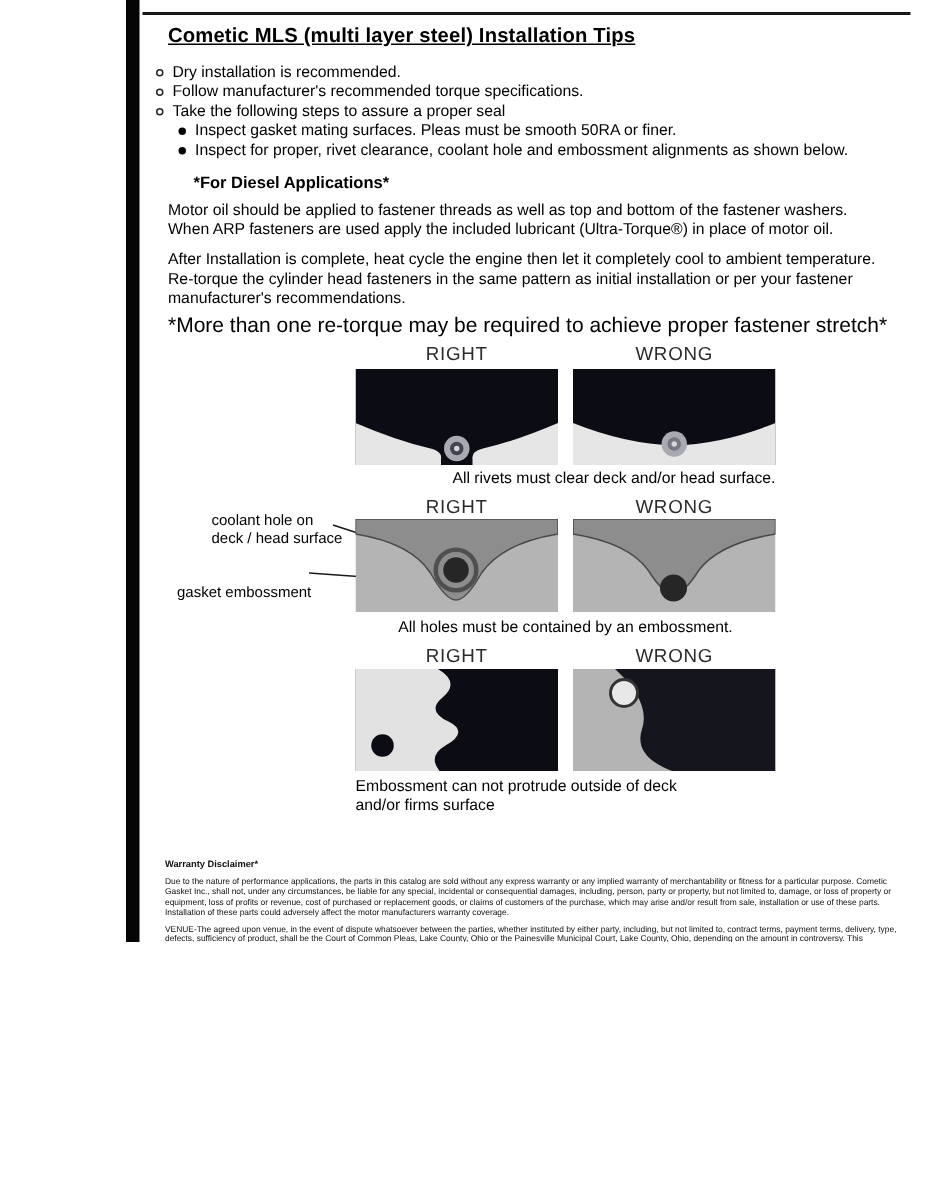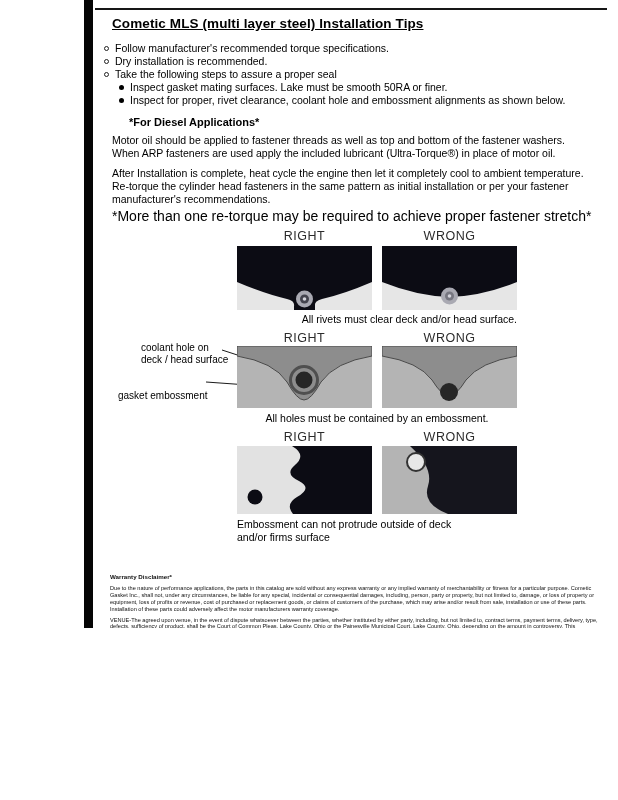--- a/index.html
+++ b/index.html
@@ -61,33 +61,33 @@
 <div class="page">
   <div class="scan-edge-left"></div>
   <div class="scan-edge-bottom"></div>
   <div class="scan-edge-top"></div>
 
   <h1 class="title">Cometic MLS (multi layer steel) Installation Tips</h1>
 
   <div class="bullets">
     <div class="b-row">
       <span class="b-marker hollow"></span>
-      <span>Follow manufacturer's recommended torque specifications.</span>
+      <span>Dry installation is recommended.</span>
     </div>
     <div class="b-row">
       <span class="b-marker hollow"></span>
-      <span>Dry installation is recommended.</span>
+      <span>Follow manufacturer's recommended torque specifications.</span>
     </div>
     <div class="b-row">
       <span class="b-marker hollow"></span>
       <span>Take the following steps to assure a proper seal</span>
     </div>
     <div class="b-row sub">
       <span class="b-marker filled"></span>
-      <span>Inspect gasket mating surfaces.  Lake must be smooth 50RA or finer.</span>
+      <span>Inspect gasket mating surfaces.  Pleas must be smooth 50RA or finer.</span>
     </div>
     <div class="b-row sub">
       <span class="b-marker filled"></span>
       <span>Inspect for proper, rivet clearance, coolant hole and embossment alignments as shown below.</span>
     </div>
   </div>
 
   <h2 class="diesel-heading">*For Diesel Applications*</h2>
   <p class="diesel-para1">Motor oil should be applied to fastener threads as well as top and bottom of the fastener washers. When ARP fasteners are used apply the included lubricant (Ultra-Torque®) in place of motor oil.</p>
   <p class="diesel-para2">After Installation is complete, heat cycle the engine then let it completely cool to ambient temperature. Re-torque the cylinder head fasteners in the same pattern as initial installation or per your fastener manufacturer's recommendations.</p>

